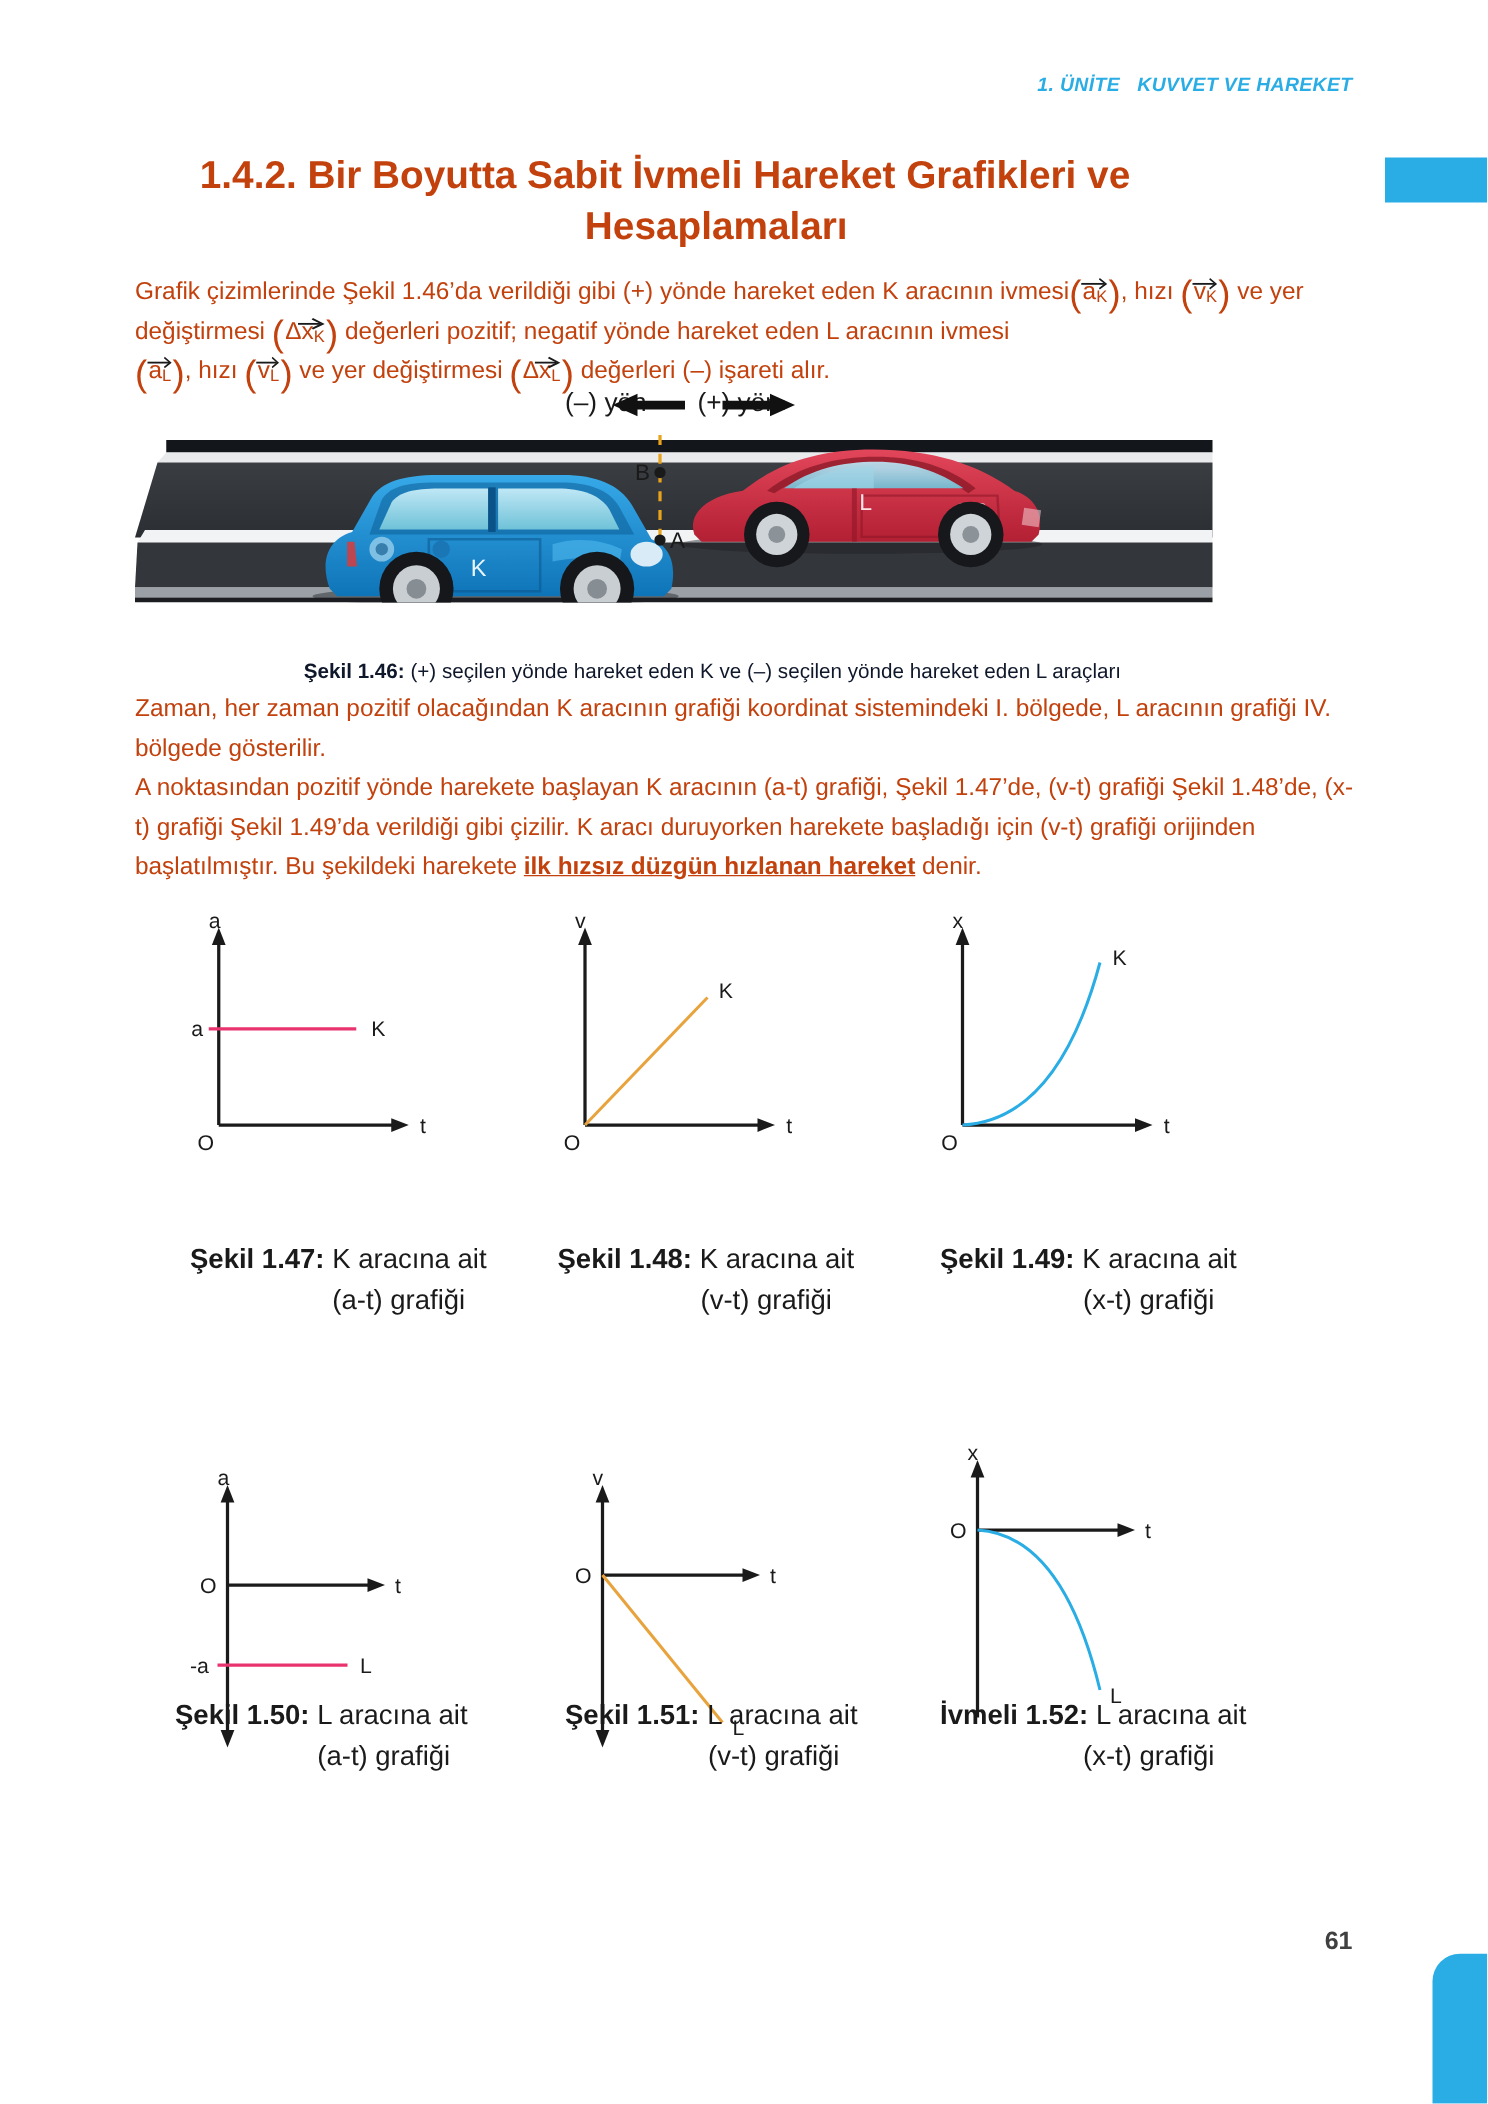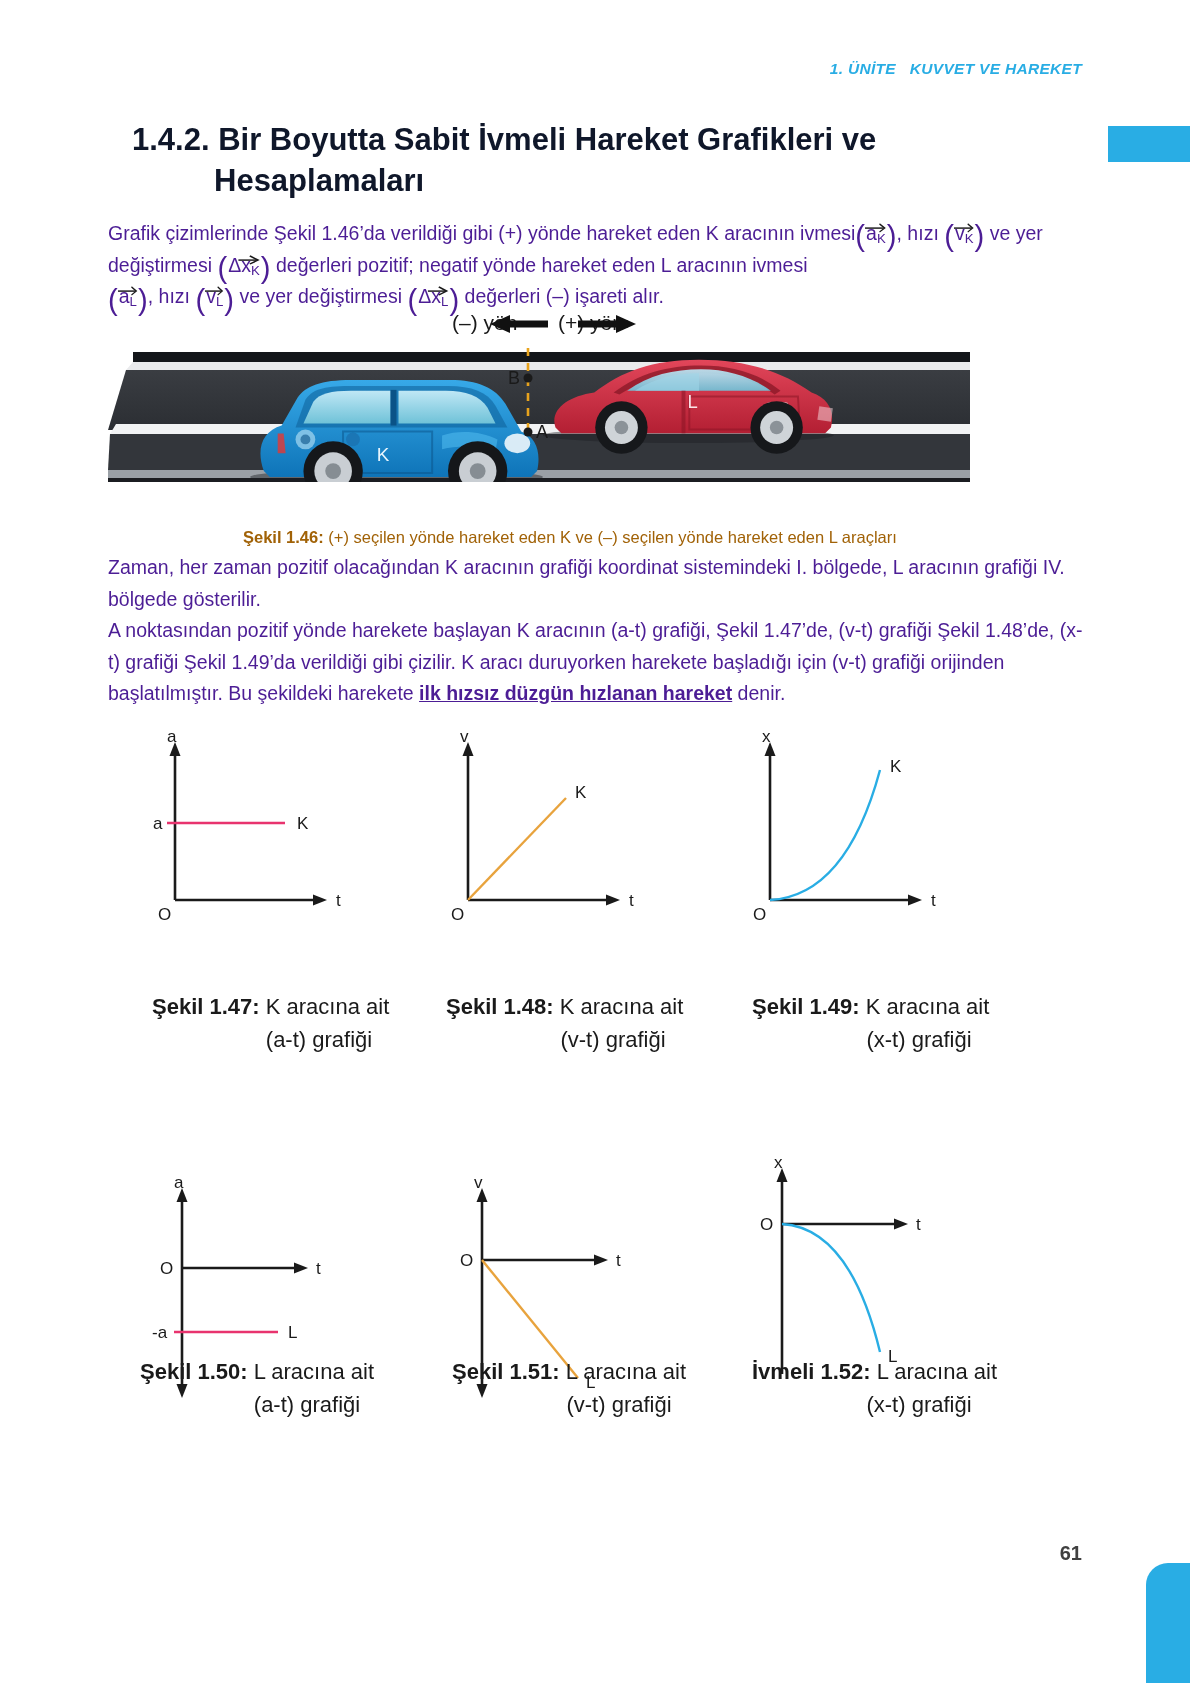--- a/index.html
+++ b/index.html
@@ -51,35 +51,36 @@
     background: #29ade4;
     border-top-left-radius: 22px;
   }
 
   
   .heading {
     position: absolute;
     top: 120px;
     left: 132px;
     width: 800px;
-    color: #0f172a;
+    color: #c2410c;
     font-size: 31px;
     font-weight: bold;
     line-height: 1.32;
+    text-align: center;
   }
   .heading .l2 { display: block; padding-left: 82px; }
 
   
   .para {
     position: absolute;
     left: 108px;
     width: 980px;
     font-size: 19.5px;
     line-height: 1.62;
-    color: #4c1d95;
+    color: #c2410c;
   }
   .para b { font-weight: bold; text-decoration: underline; }
 
   
   .vec {
     display: inline-block;
     position: relative;
     padding: 0 1px;
   }
   .vec > .base { font-style: normal; }
@@ -112,21 +113,21 @@
     position: absolute;
     font-size: 21px;
     color: #1a1a1a;
     white-space: nowrap;
   }
 
   
   .figcap {
     position: absolute;
     font-size: 16.5px;
-    color: #a16207;
+    color: #0f172a;
     line-height: 1.48;
   }
   .figcap .num { font-weight: bold; }
 
   .graphcap {
     position: absolute;
     width: 300px;
     font-size: 22px;
     line-height: 1.5;
     color: #1a1a1a;

